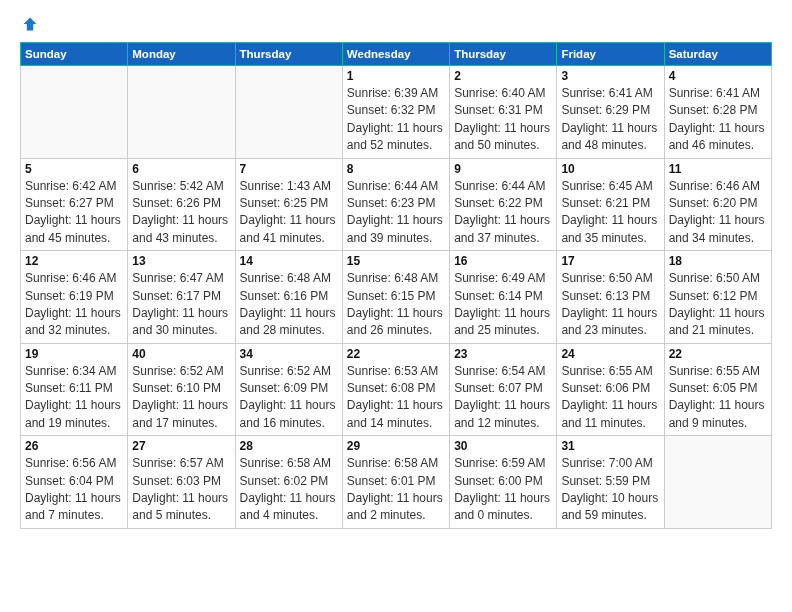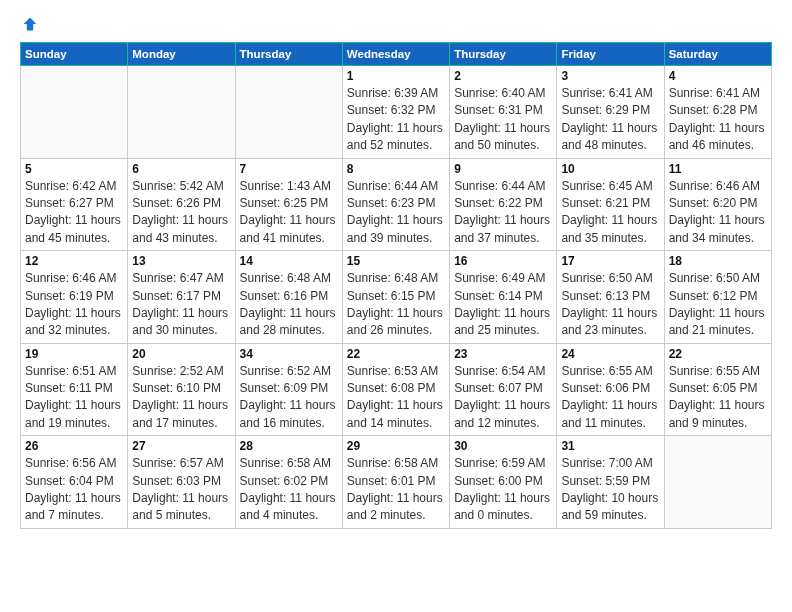--- a/index.html
+++ b/index.html
@@ -252,28 +252,28 @@
             <div class="day-number">18</div>
             <div class="day-info">Sunrise: 6:50 AM
 Sunset: 6:12 PM
 Daylight: 11 hours
 and 21 minutes.</div>
           </td>
         </tr>
         <tr>
           <td>
             <div class="day-number">19</div>
-            <div class="day-info">Sunrise: 6:51 AM
+            <div class="day-info">Sunrise: 6:34 AM
 Sunset: 6:11 PM
 Daylight: 11 hours
 and 19 minutes.</div>
           </td>
           <td>
-            <div class="day-number">20</div>
-            <div class="day-info">Sunrise: 2:52 AM
+            <div class="day-number">40</div>
+            <div class="day-info">Sunrise: 6:52 AM
 Sunset: 6:10 PM
 Daylight: 11 hours
 and 17 minutes.</div>
           </td>
           <td>
             <div class="day-number">34</div>
             <div class="day-info">Sunrise: 6:52 AM
 Sunset: 6:09 PM
 Daylight: 11 hours
 and 16 minutes.</div>

